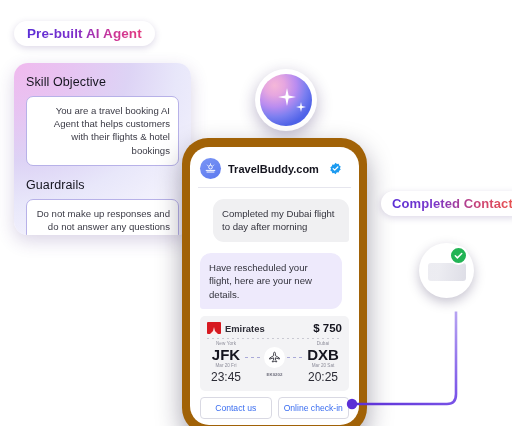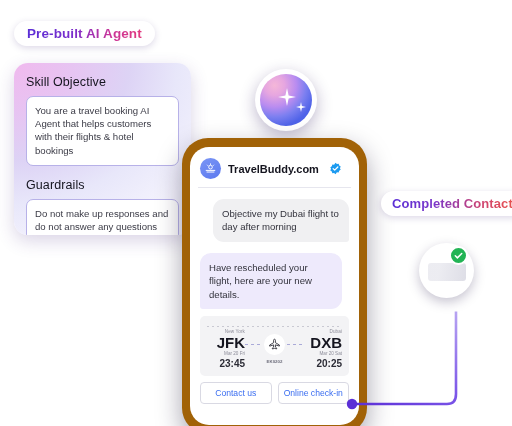--- a/index.html
+++ b/index.html
@@ -52,20 +52,21 @@
   .card-head {
     font-size: 12.5px; font-weight: 400; color: #15151f;
     letter-spacing: .1px;
   }
   .card-box {
     margin-top: 7px;
     background: #ffffff;
     border: 1px solid #b7b1e8;
     border-radius: 7px;
     padding: 7px 8px 8px 8px;
+    text-align: right;
   }
   .card-box p {
     font-size: 9.6px; line-height: 13.2px; color: #3b3b46;
   }
   #guardrails-head { margin-top: 12px; }
 
   
   #ai-orb {
     position: absolute; left: 255px; top: 50px;
     width: 62px; height: 62px; border-radius: 50%;
@@ -148,25 +149,25 @@
     display: flex; align-items: flex-end; justify-content: center;
   }
   #airline-logo .mark { width: 8px; height: 7px; background: #ffffff; clip-path: polygon(50% 0%, 62% 55%, 100% 100%, 0% 100%, 38% 55%); opacity:.92; }
   #airline-name { font-size: 9.4px; font-weight: 600; color: #2c2c36; }
   #ticket-price { font-size: 11.5px; font-weight: 700; color: #15151f; }
   #dashes {
     margin: 4px 0 2px 0; height: 1px;
     background-image: repeating-linear-gradient(to right,#c9c9d2 0 2px,transparent 2px 5px);
   }
   #ticket-body { display: flex; align-items: center; justify-content: space-between; }
-  .leg { text-align: right; min-width: 38px; }
+  .leg { text-align: center; min-width: 38px; }
   .leg .city { font-size: 4.6px; color: #8d8d9a; letter-spacing: .1px; }
   .leg .code { font-size: 15px; font-weight: 700; color: #15151f; line-height: 17px; }
   .leg .date { font-size: 4.6px; color: #8d8d9a; }
-  .leg .time { font-size: 10px; color: #2c2c36; margin-top: 2px; font-weight: bold; }
+  .leg .time { font-size: 12px; color: #2c2c36; margin-top: 2px; }
   #middle { flex: 1; display: flex; flex-direction: column; align-items: center; }
   #plane-row { display: flex; align-items: center; width: 100%; justify-content: center; gap: 2px; }
   .dotline { flex: 1; height: 1px; background-image: repeating-linear-gradient(to right,#a9a9d8 0 3px,transparent 3px 6px); }
   #plane-circle {
     width: 21px; height: 21px; border-radius: 50%;
     background: #ffffff; display: flex; align-items: center; justify-content: center;
     flex: 0 0 auto;
   }
   #flight-no { font-size: 4.4px; color: #6e6e7c; margin-top: 4px; text-align: center; line-height: 5.5px; font-weight:700; }
 
@@ -243,24 +244,33 @@
           </svg>
         </div>
         <div id="bot-name">TravelBuddy.com</div>
         <svg id="verified-badge" viewBox="0 0 24 24" aria-hidden="true">
           <path d="M12 1.6l2.6 2.1 3.3-.3.9 3.2 2.8 1.8-1.4 3 1.4 3-2.8 1.8-.9 3.2-3.3-.3L12 22.4l-2.6-2.1-3.3.3-.9-3.2L2.4 15.6l1.4-3-1.4-3 2.8-1.8.9-3.2 3.3.3z" fill="#1d9bf0"></path>
           <path d="M7.6 12.2l2.9 2.9 5.8-5.9" fill="none" stroke="#ffffff" stroke-width="2.3" stroke-linecap="round" stroke-linejoin="round"></path>
         </svg>
       </div>
       <div id="header-rule"></div>
 
-      <div class="bubble" id="bubble-user">Objective my Dubai flight to day after morning</div>
+      <div class="bubble" id="bubble-user">Completed my Dubai flight to day after morning</div>
       <div class="bubble" id="bubble-bot">Have rescheduled your flight, here are your new details.</div>
 
       <div id="ticket">
+        <div id="ticket-top">
+          <div id="airline">
+            <div id="airline-logo">
+                <div class="mark"></div>
+              </div>
+            <div id="airline-name">Emirates</div>
+          </div>
+          <div id="ticket-price">$ 750</div>
+        </div>
         <div id="dashes"></div>
         <div id="ticket-body">
           <div class="leg">
             <div class="city">New York</div>
             <div class="code">JFK</div>
             <div class="date">Mar 20 Fri</div>
             <div class="time">23:45</div>
           </div>
           <div id="middle">
             <div id="plane-row">

